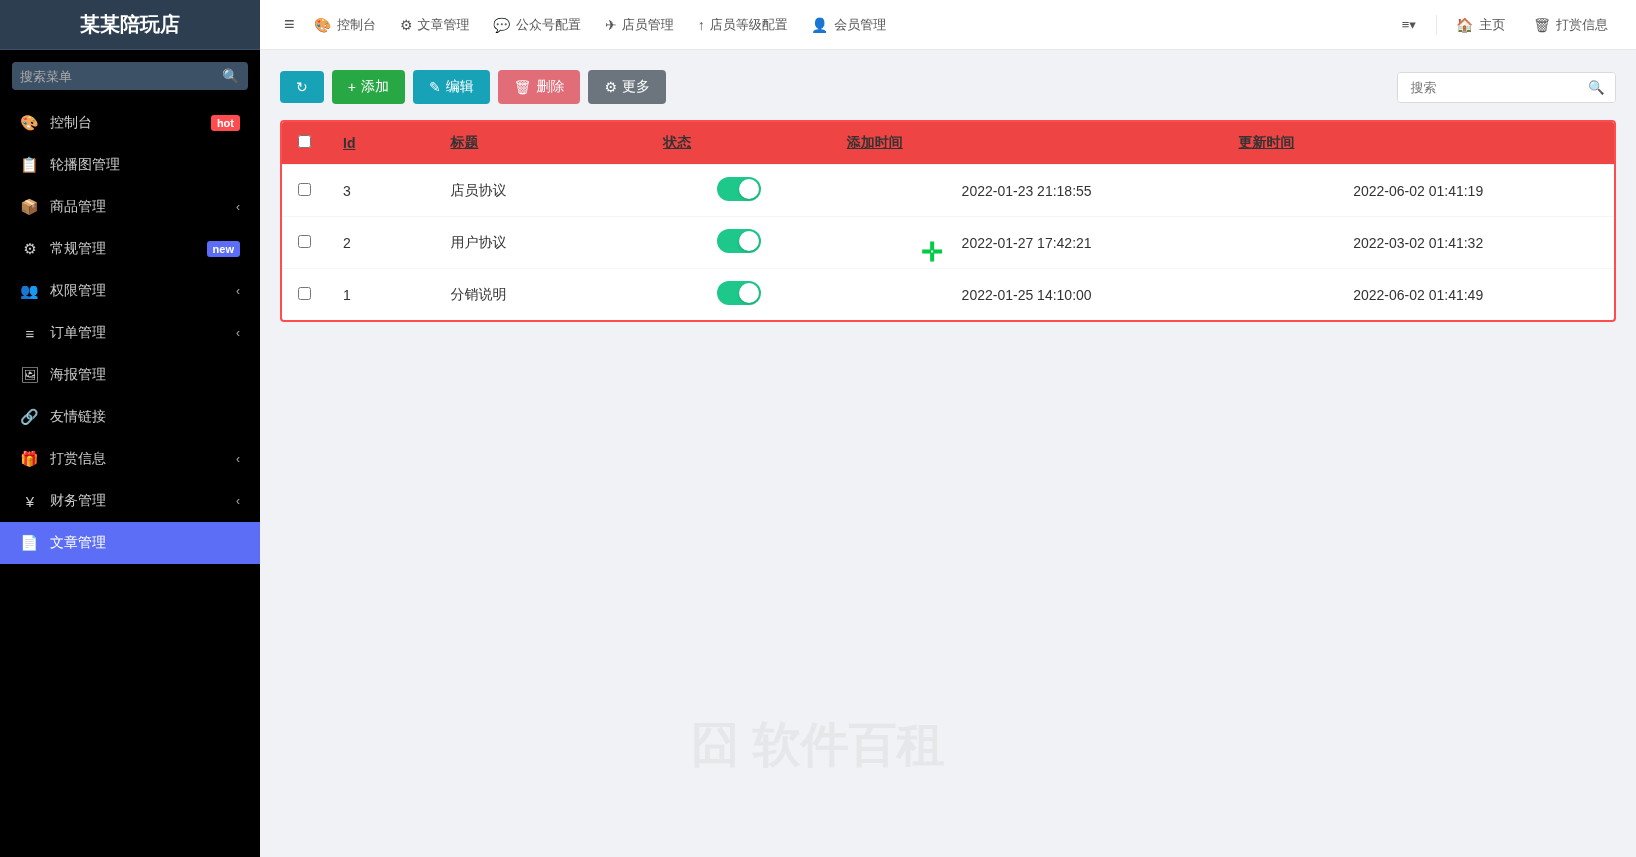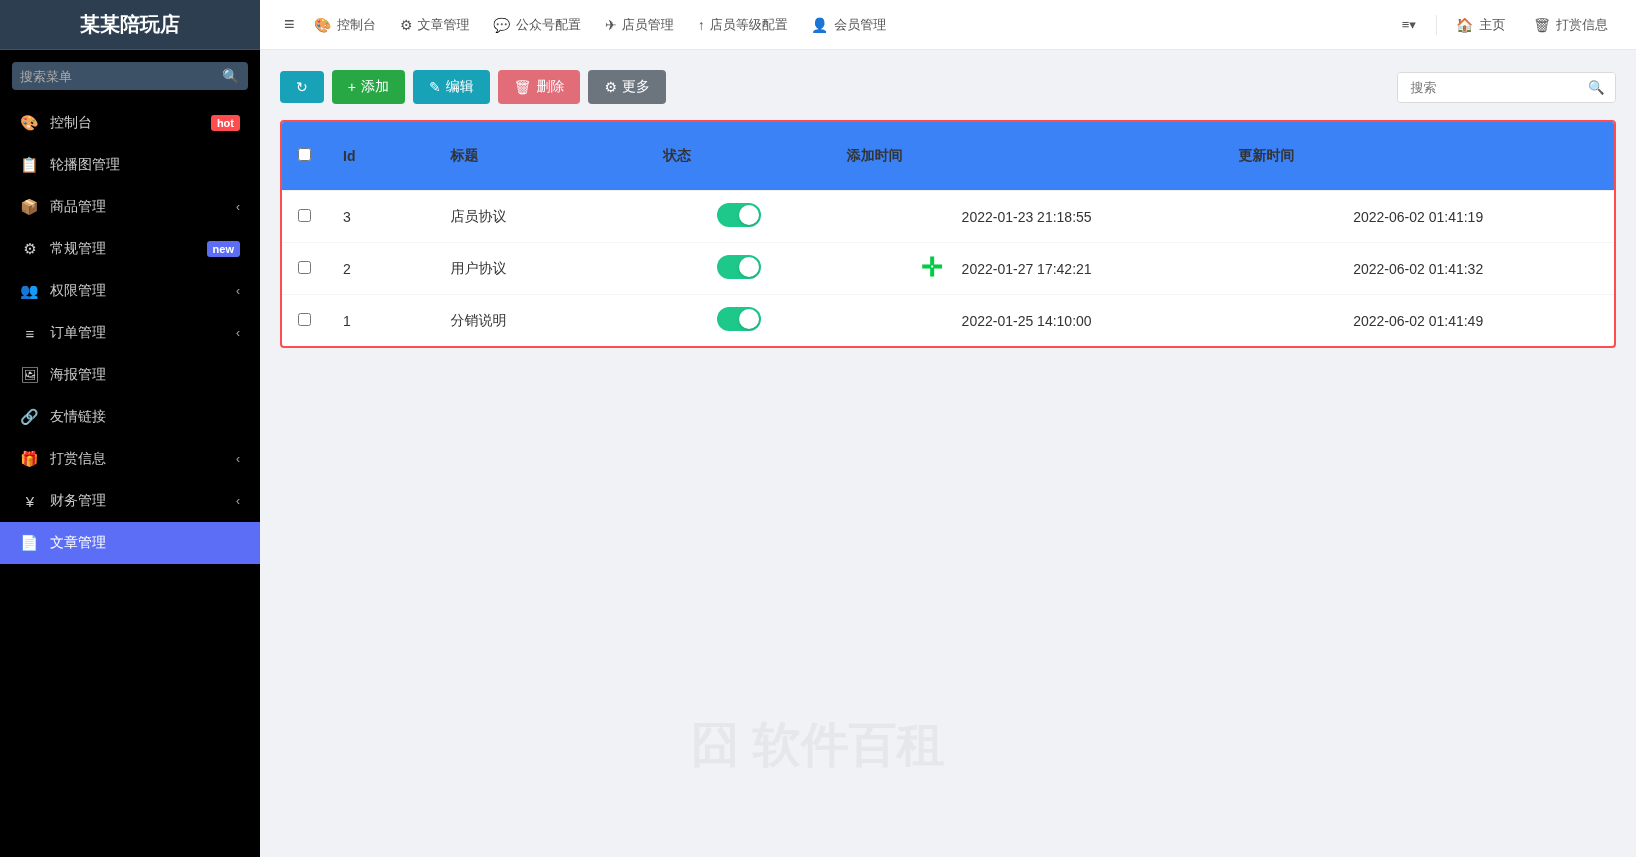--- a/index.html
+++ b/index.html
@@ -165,26 +165,27 @@
     }
 
     table {
       width: 100%;
       border-collapse: collapse;
     }
     thead tr {
       border-bottom: 1px solid #f0f0f0;
     }
     thead th {
-      padding: 25px 16px;
+      padding: 12px 16px;
       text-align: left;
       color: #333;
       font-weight: 600;
       font-size: 14px;
-      background: #3b82f6;
+      background: #ef4444;
+      text-decoration: underline;
     }
     thead th.center { text-align: left; }
     tbody tr {
       border-bottom: 1px solid #f5f5f5;
     }
     tbody tr:last-child { border-bottom: none; }
     tbody td {
       padding: 12px 16px;
       color: #333;
       font-size: 14px;
@@ -405,21 +406,21 @@
               <tr>
       <td class="checkbox-cell">
         <input type="checkbox" style="">
       </td>
       <td>2</td>
       <td>用户协议</td>
       <td class="center">
         <div class="toggle-switch"></div>
       </td>
       <td class="center">2022-01-27 17:42:21</td>
-      <td class="center">2022-06-02 01:41:32</td>
+      <td class="center">2022-03-02 01:41:32</td>
     </tr>
               <tr>
       <td class="checkbox-cell">
         <input type="checkbox" style="">
       </td>
       <td>1</td>
       <td>分销说明</td>
       <td class="center">
         <div class="toggle-switch"></div>
       </td>

